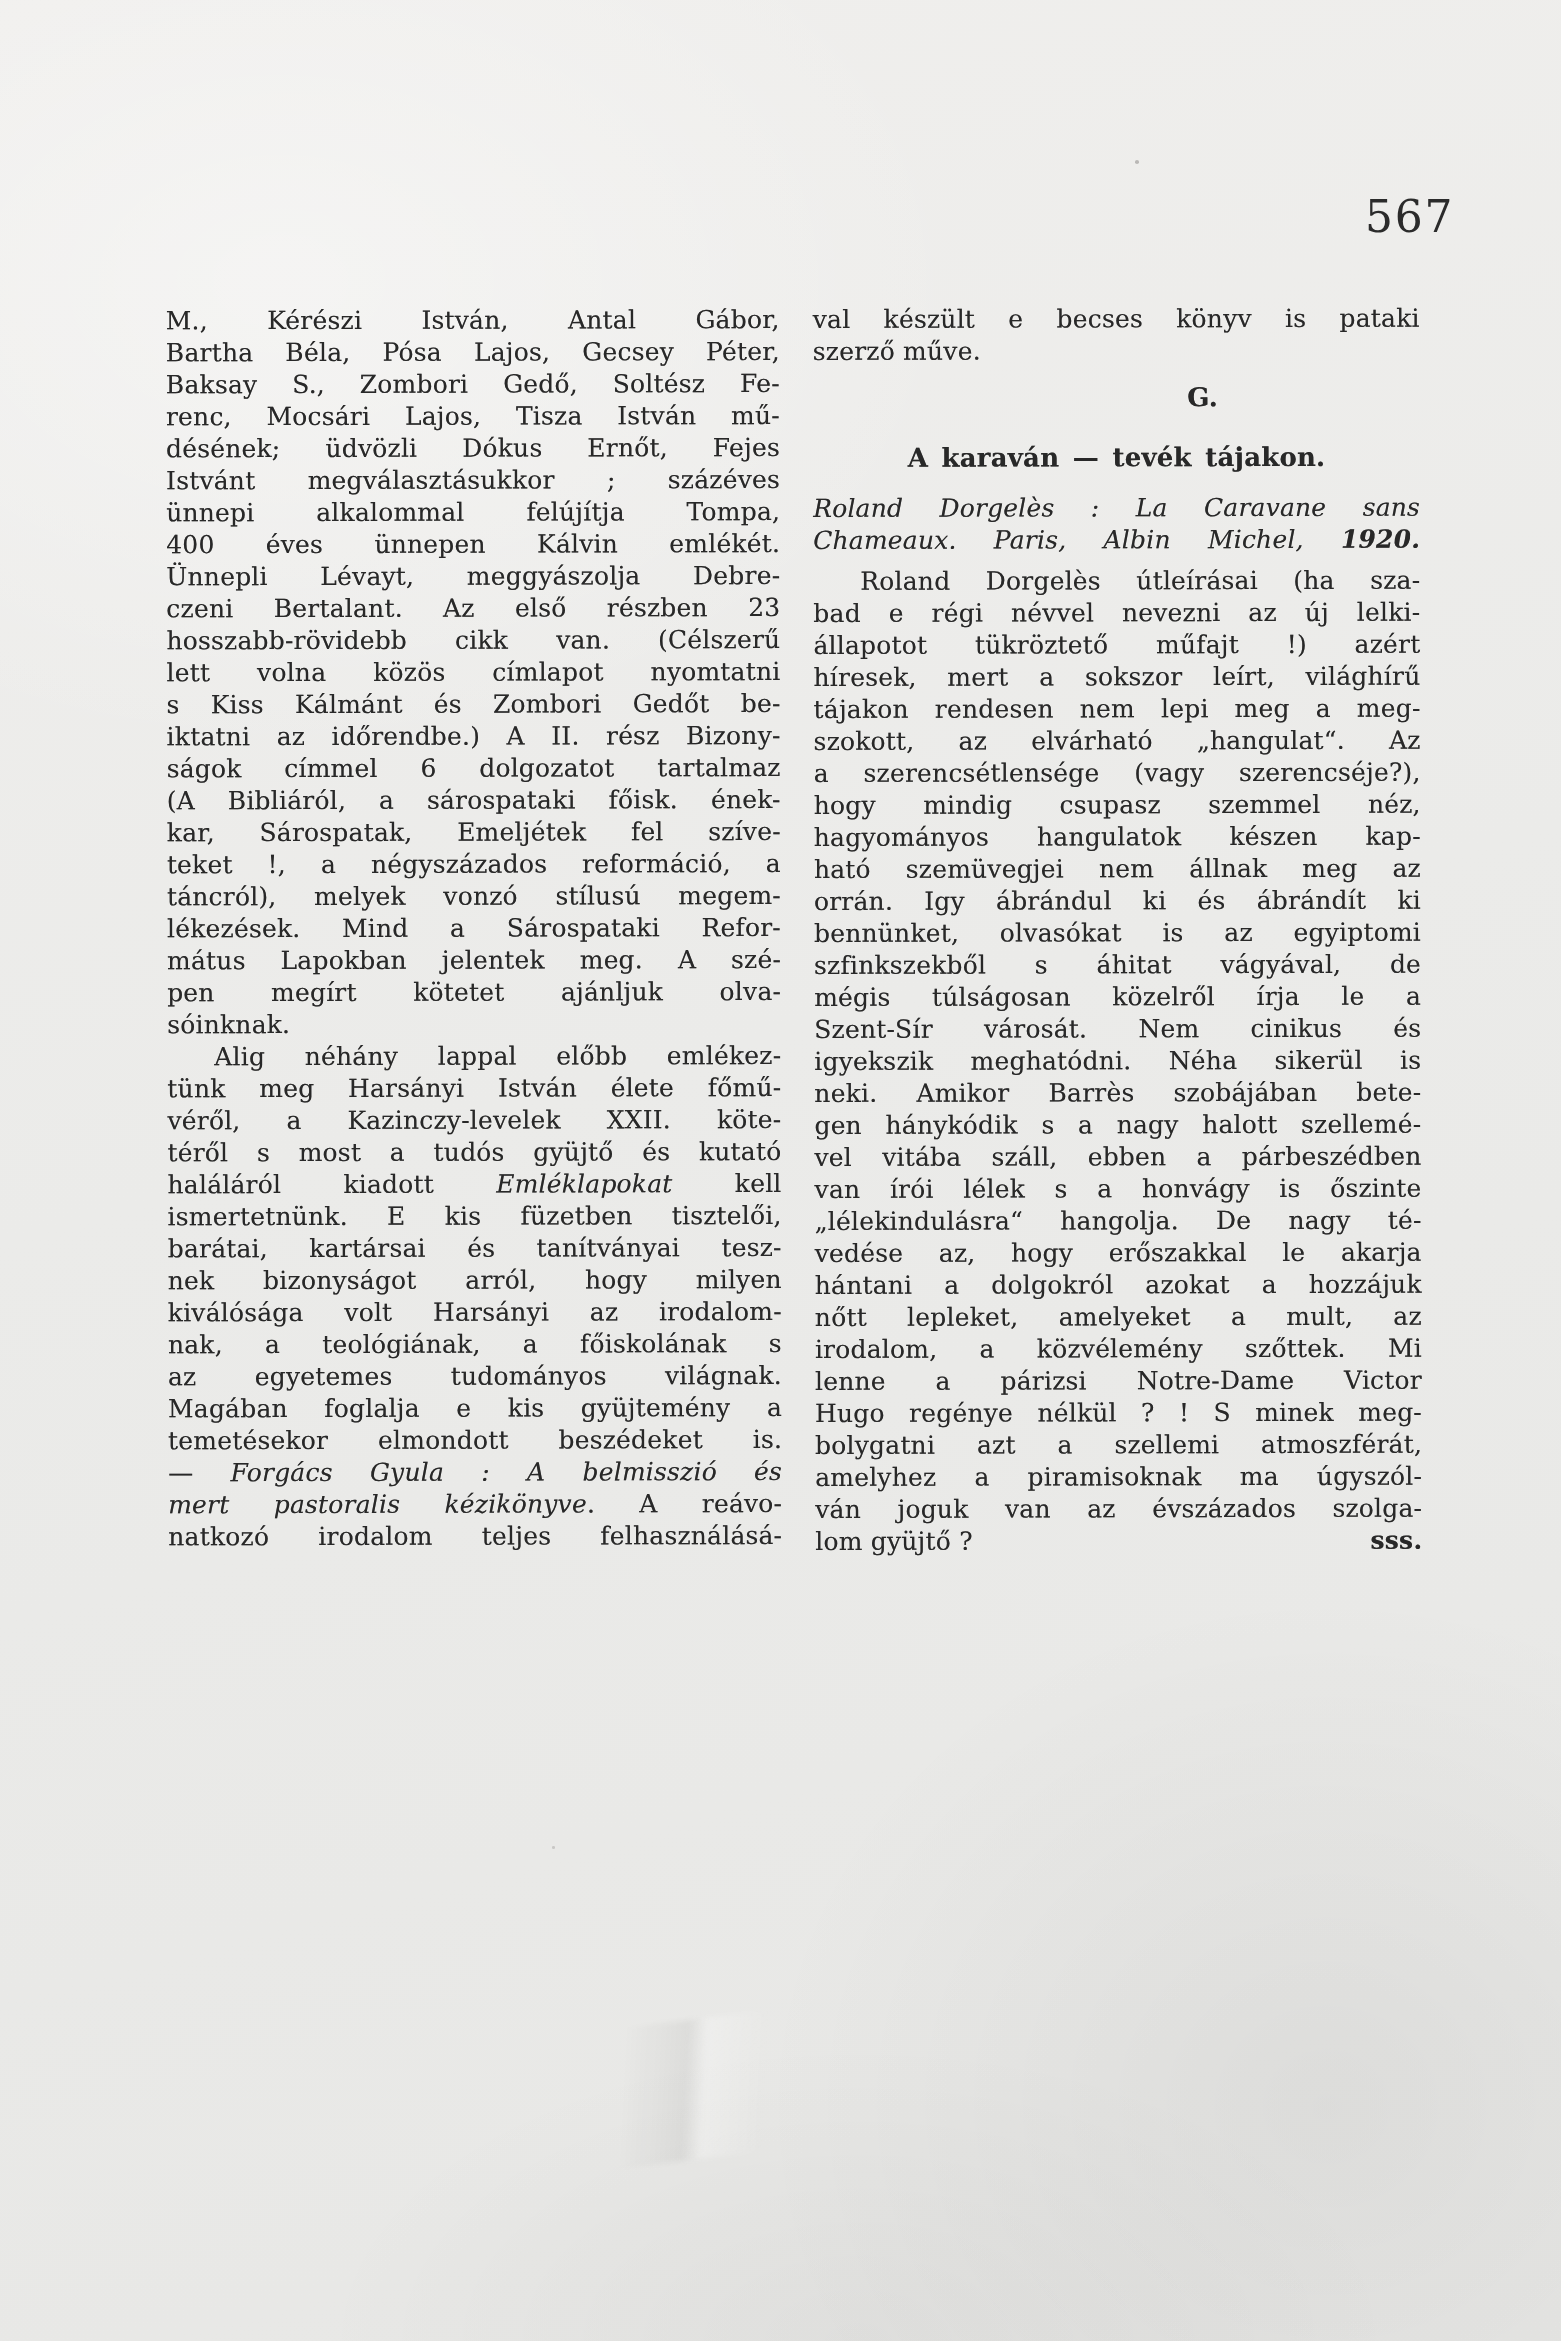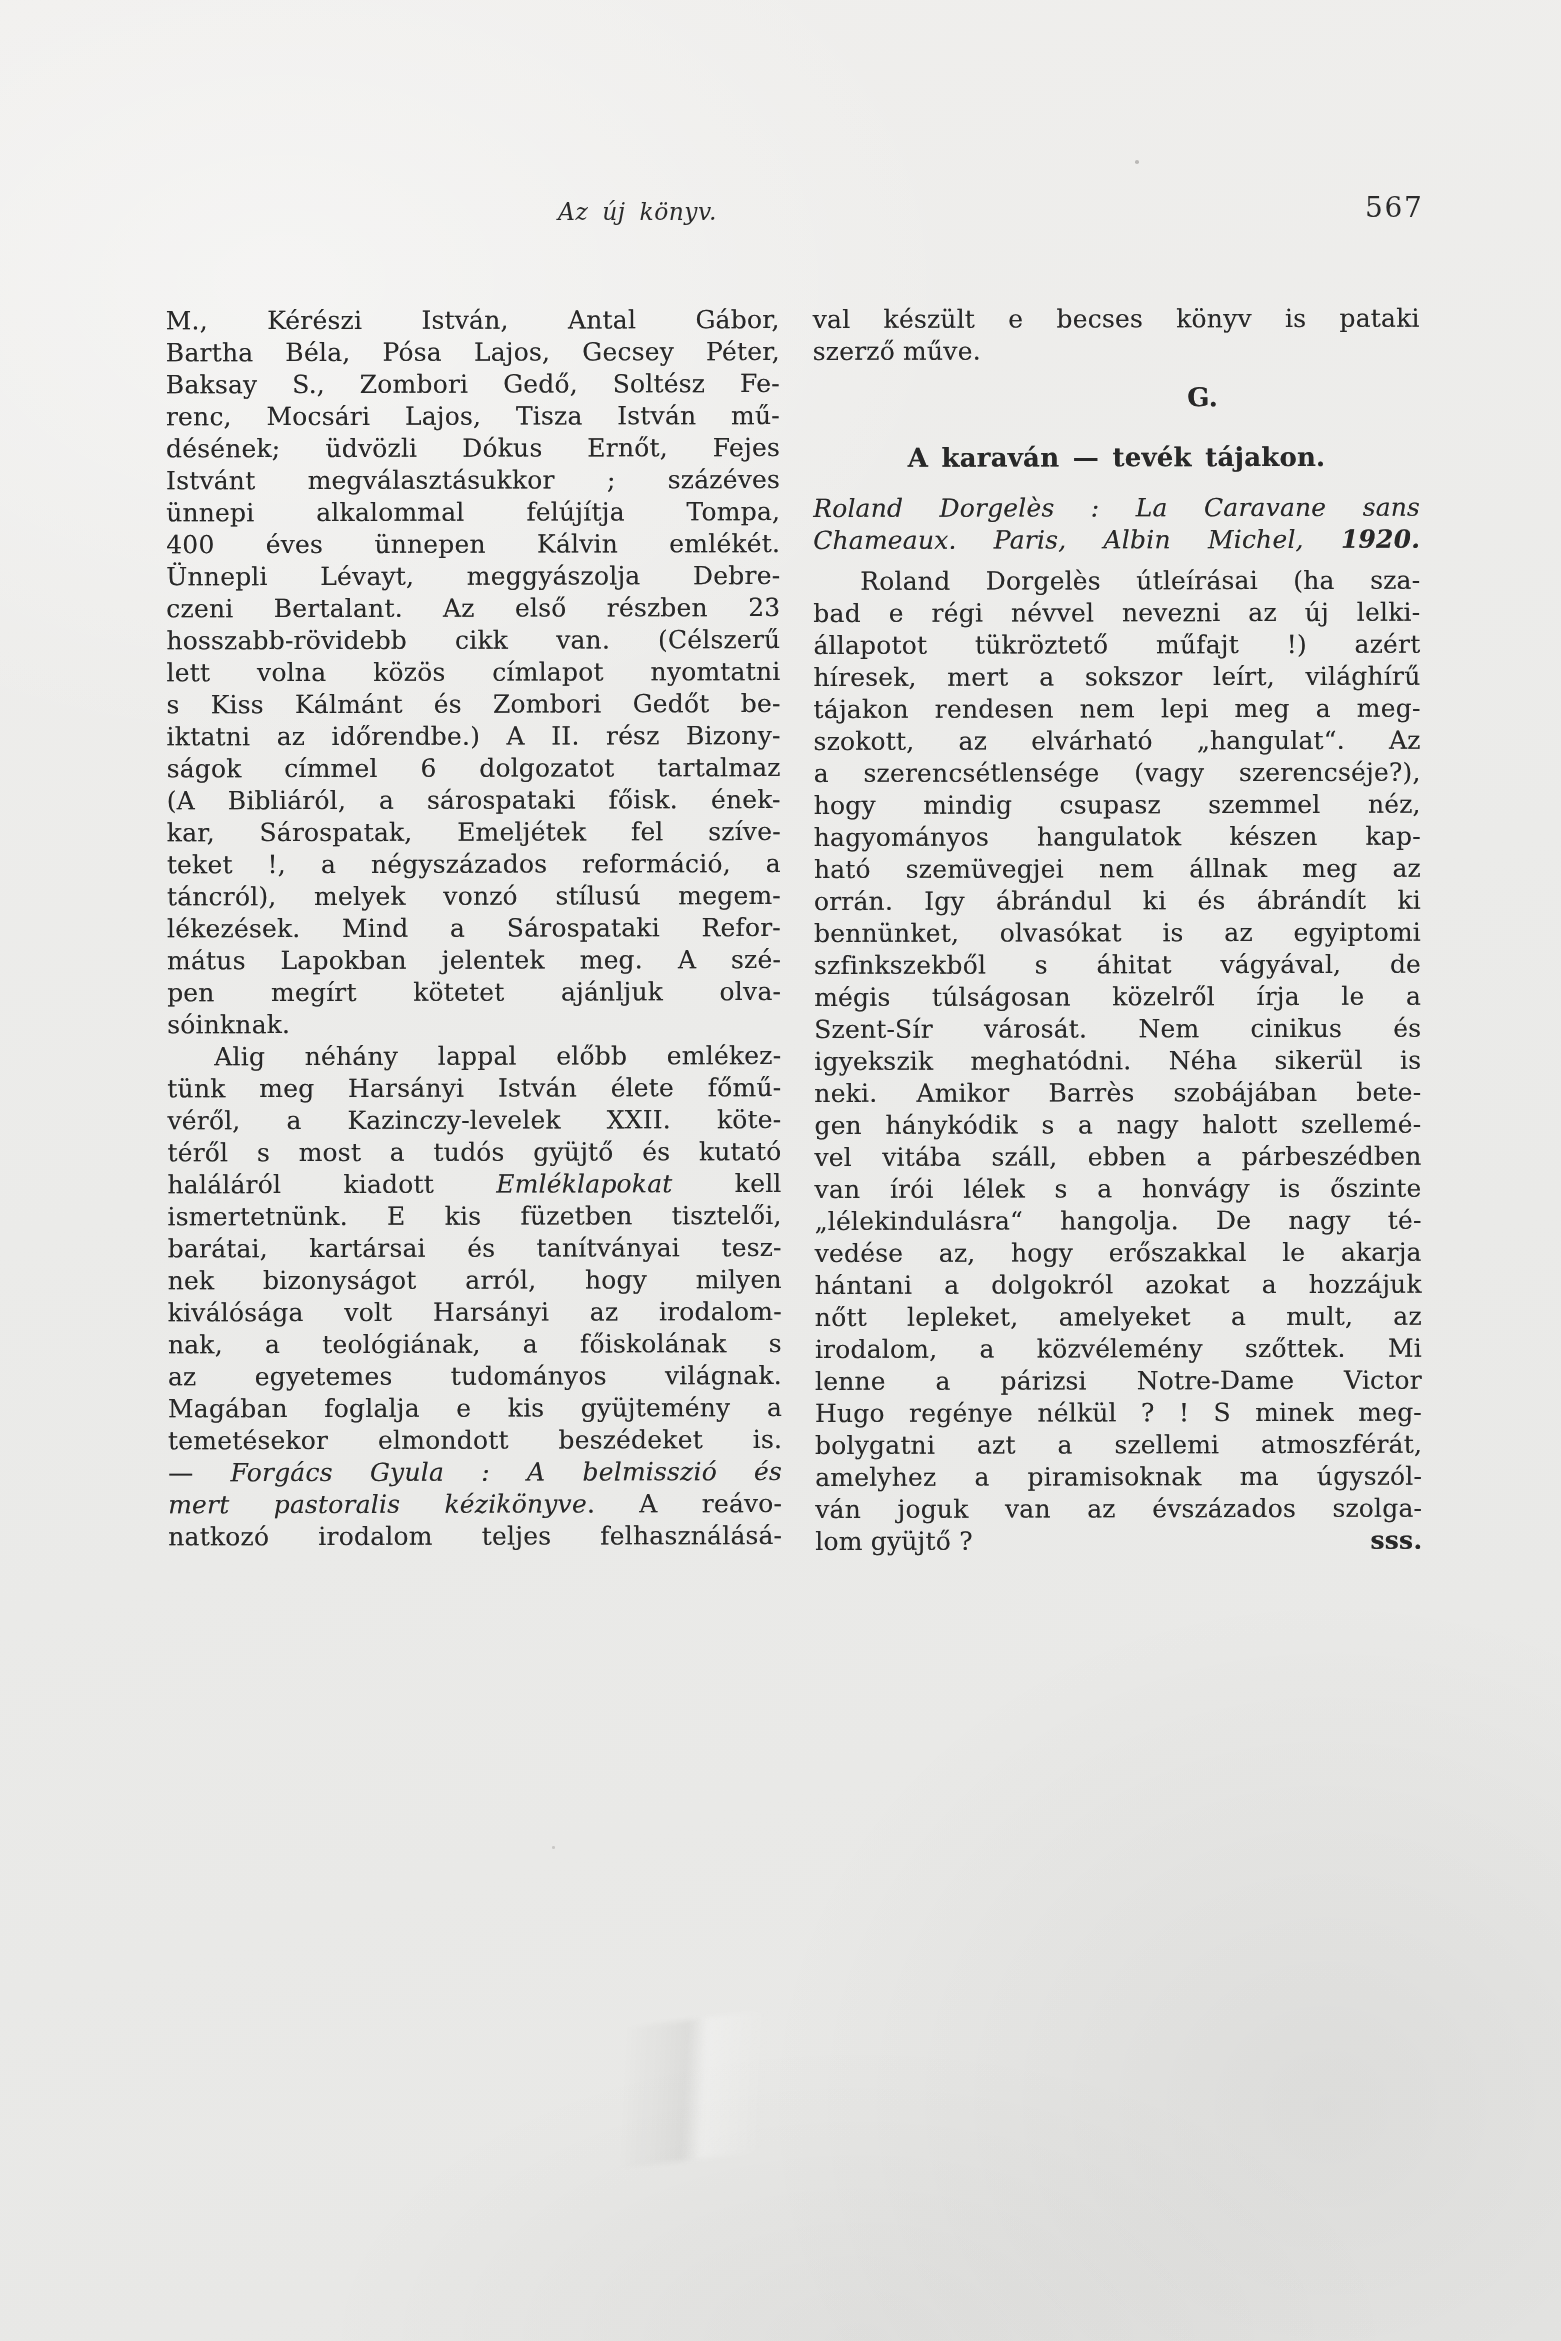--- a/index.html
+++ b/index.html
@@ -24,21 +24,21 @@
     transform:rotate(-7deg);
     filter:blur(2.6px);
     pointer-events:none;
   }
   .speck{position:absolute;border-radius:50%;background:#8f8d8a;opacity:.55;}
   .title{
     position:absolute;top:198px;left:0;width:1275px;text-align:center;
     font-style:italic;font-size:23.4px;letter-spacing:0.5px;word-spacing:6px;color:#2b2b2b;
   }
   .pagenum{
-    position:absolute;top:191px;left:1365px;font-size:28px;letter-spacing:1.7px;color:#2b2b2b;
+    position:absolute;top:191px;left:1365px;font-size:44px;letter-spacing:1.7px;color:#2b2b2b;
   }
   .cols{
     position:absolute;top:304px;left:167px;display:flex;gap:33px;
     transform:rotate(-0.12deg);
   }
   .col{font-size:25px;line-height:32px;color:#282828;text-shadow:0 0 0.5px rgba(40,40,40,.5);}
   .col.left{width:614px;}
   .col.right{width:607px;}
   .line{text-align:justify;text-align-last:justify;letter-spacing:0.2px;}
   .line.end{text-align-last:left;}
@@ -51,21 +51,20 @@
 </style>
 </head>
 <body>
 
 <div class="page">
   <div class="crease"></div>
   <div class="speck" style="left:1135px;top:160px;width:4.3px;height:3.5px;"></div>
   <div class="speck" style="left:552px;top:1846px;width:2.6px;height:2.6px;opacity:.35;"></div>
   <div class="speck" style="left:1268px;top:895px;width:2.6px;height:2.6px;opacity:.3;"></div>
 
-  <div class="title">Az új könyv.</div>
   <div class="pagenum">567</div>
 
   <div class="cols">
     <div class="col left" id="col-left">
         <div class="line">M., Kérészi István, Antal Gábor,</div>
         <div class="line">Bartha Béla, Pósa Lajos, Gecsey Péter,</div>
         <div class="line">Baksay S., Zombori Gedő, Soltész Fe-</div>
         <div class="line">renc, Mocsári Lajos, Tisza István mű-</div>
         <div class="line">désének; üdvözli Dókus Ernőt, Fejes</div>
         <div class="line">Istvánt megválasztásukkor ; százéves</div>

